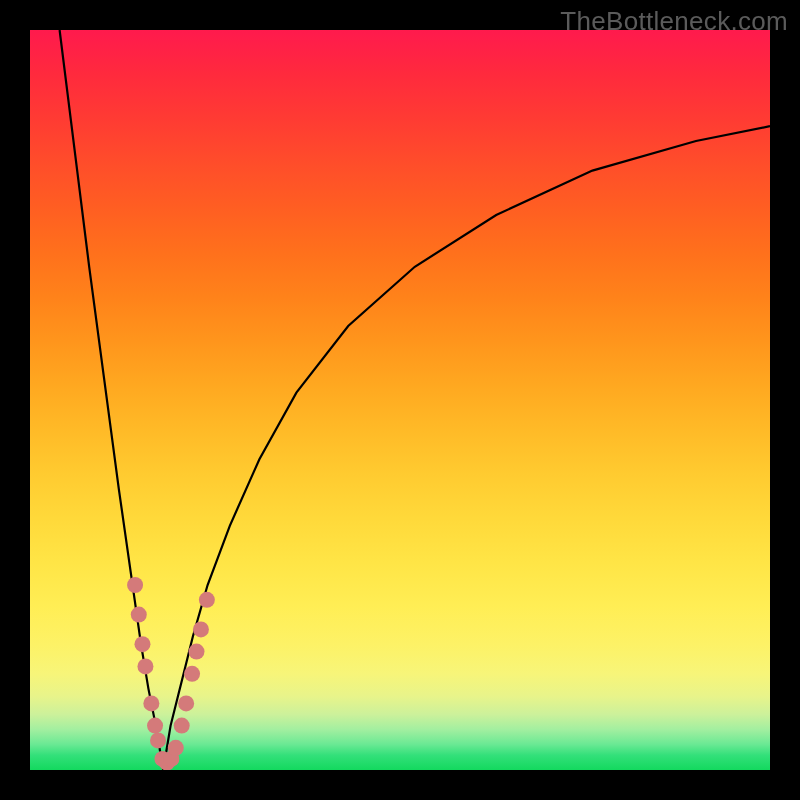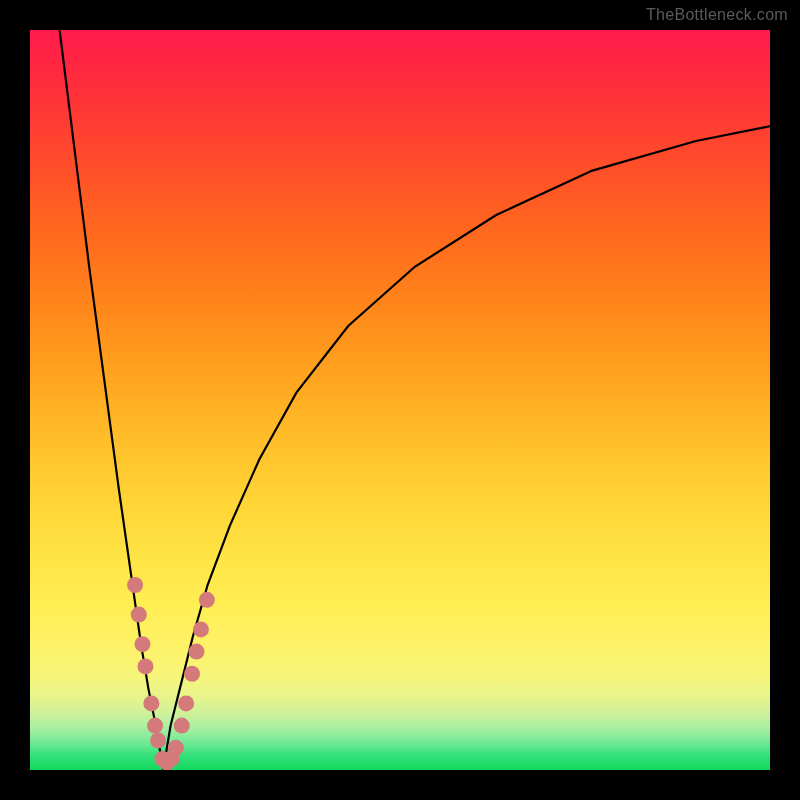--- a/index.html
+++ b/index.html
@@ -48,21 +48,21 @@
       #6be994 96.5%,
       #33e07a 98%,
       #13d95e 100%
     );
   }
   .watermark {
     position: absolute;
     top: 6px;
     right: 12px;
     color: #5b5b5b;
-    font-size: 16px;
+    font-size: 26px;
     letter-spacing: 0.3px;
     user-select: none;
   }
   svg.curves {
     position: absolute;
     left: 0;
     top: 0;
     width: 740px;
     height: 740px;
   }

